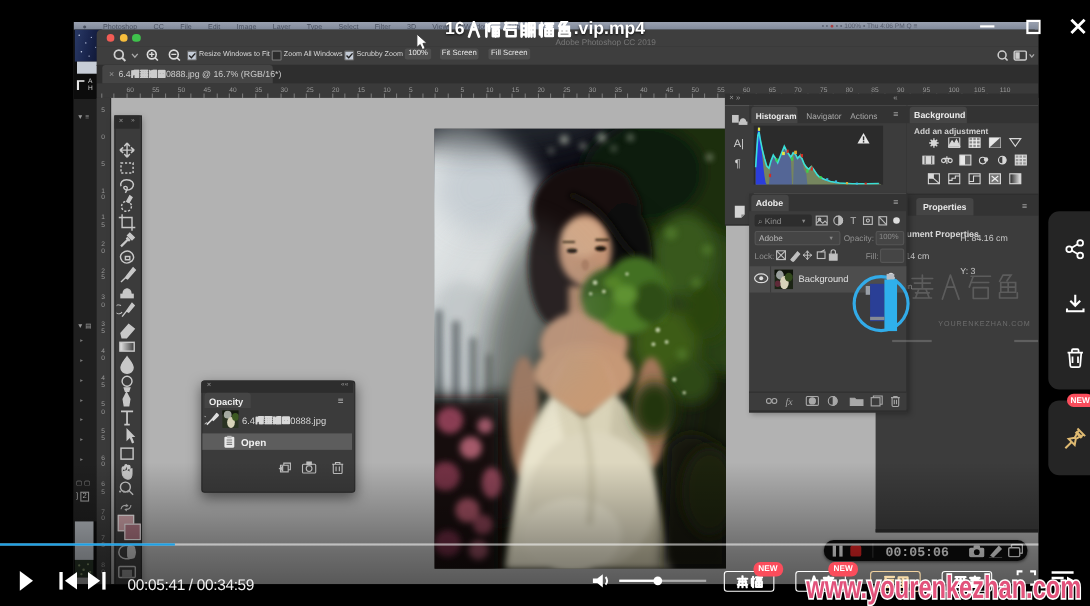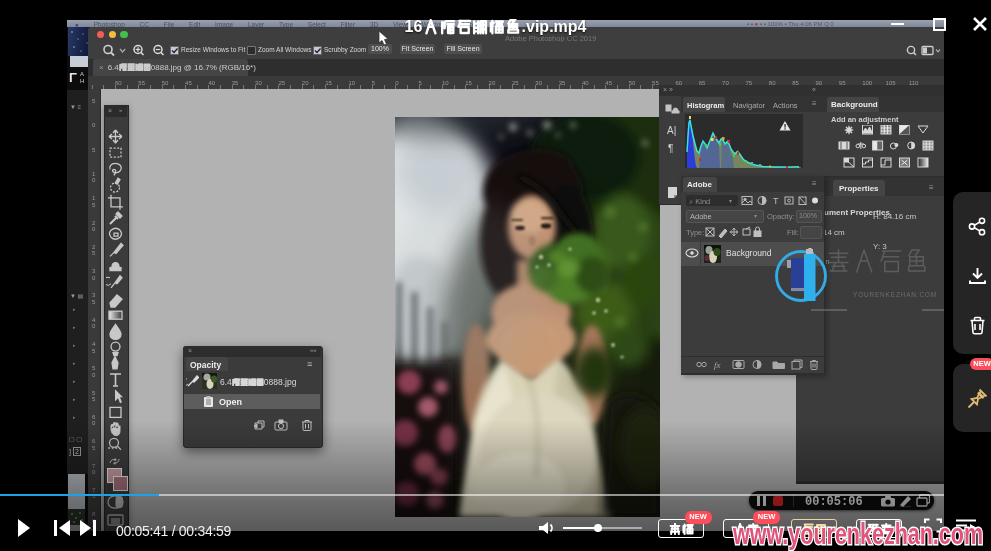--- a/index.html
+++ b/index.html
@@ -651,21 +651,21 @@
           <path d="M58,2 l7,7.5"></path>
           <circle cx="74" cy="5.5" r="3" fill="#ddd" stroke="none"></circle>
         </g>
       </svg>
       <div class="a" style="left:619px;top:190px;width:76px;height:11px;background:#454545;border:1px solid #555;border-radius:2px;"></div>
       <div class="tx" style="left:623px;top:192px;font-size:7.5px;color:#b8b8b8;">Adobe</div>
       <div class="tx" style="left:687px;top:192px;font-size:6px;color:#888;">▾</div>
       <div class="tx" style="left:700px;top:192px;font-size:7.5px;color:#909090;">Opacity:</div>
       <div class="a" style="left:729px;top:190px;width:24px;height:11px;background:#454545;border:1px solid #555;border-radius:2px;"></div>
       <div class="tx" style="left:732px;top:192px;font-size:7px;color:#8a8a8a;">100%</div>
-      <div class="tx" style="left:619px;top:208px;font-size:7.5px;color:#909090;">Type:</div>
+      <div class="tx" style="left:619px;top:208px;font-size:7.5px;color:#909090;">Lock:</div>
       <svg class="a" style="left:638px;top:206px" width="58" height="12" viewBox="0 0 58 12">
         <g stroke="#c0c0c0" fill="none" stroke-width="1">
           <rect x="1" y="2" width="8" height="8"></rect>
           <path d="M1,2 l8,8 M9,2 l-8,8"></path>
           <path d="M14,10 l6,-7 2,2 -6,7 z" fill="#c0c0c0"></path>
           <path d="M29,2 v8 M25,6 h8 M29,2 l-1.5,2 M29,2 l1.5,2 M29,10 l-1.5,-2 M29,10 l1.5,-2 M25,6 l2,-1.5 M25,6 l2,1.5 M33,6 l-2,-1.5 M33,6 l-2,1.5" stroke-width=".9"></path>
           <rect x="38" y="3" width="7" height="6"></rect>
           <path d="M41,3 l4,-2"></path>
           <rect x="49" y="5" width="7" height="5.5" fill="#c0c0c0"></rect>
           <path d="M50.5,5 v-2 a2,2 0 0 1 4,0 v2"></path>

